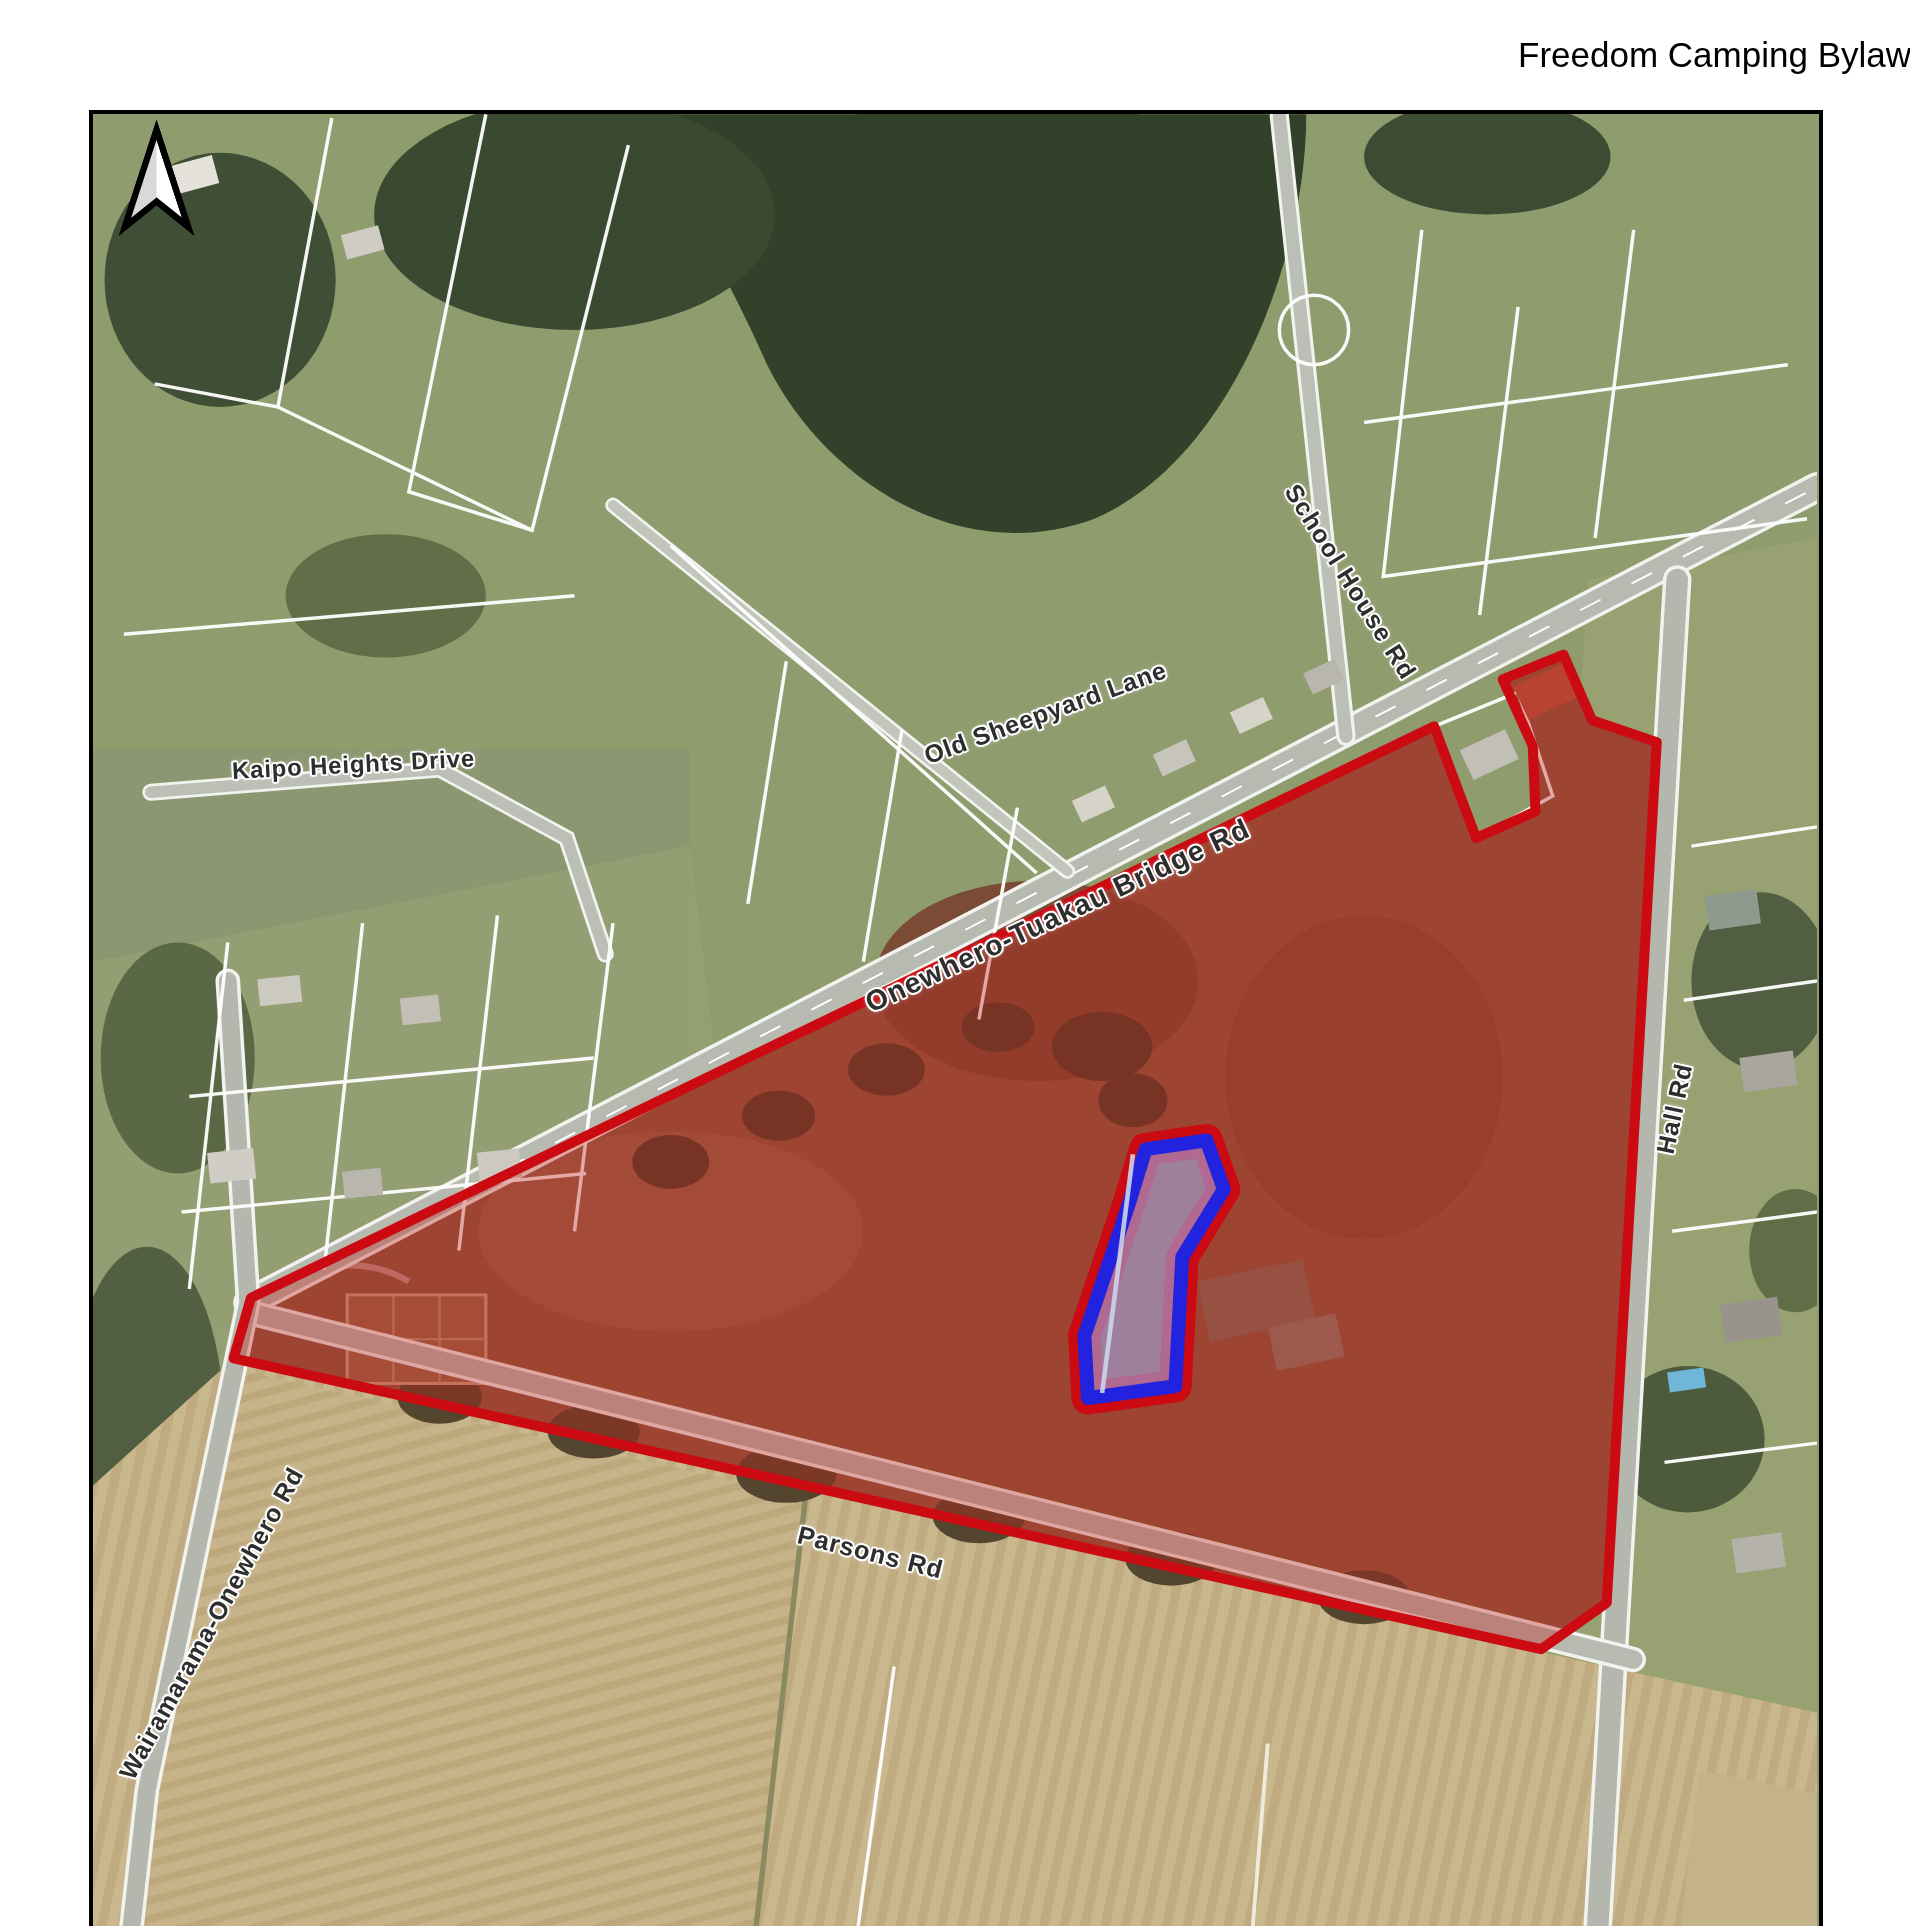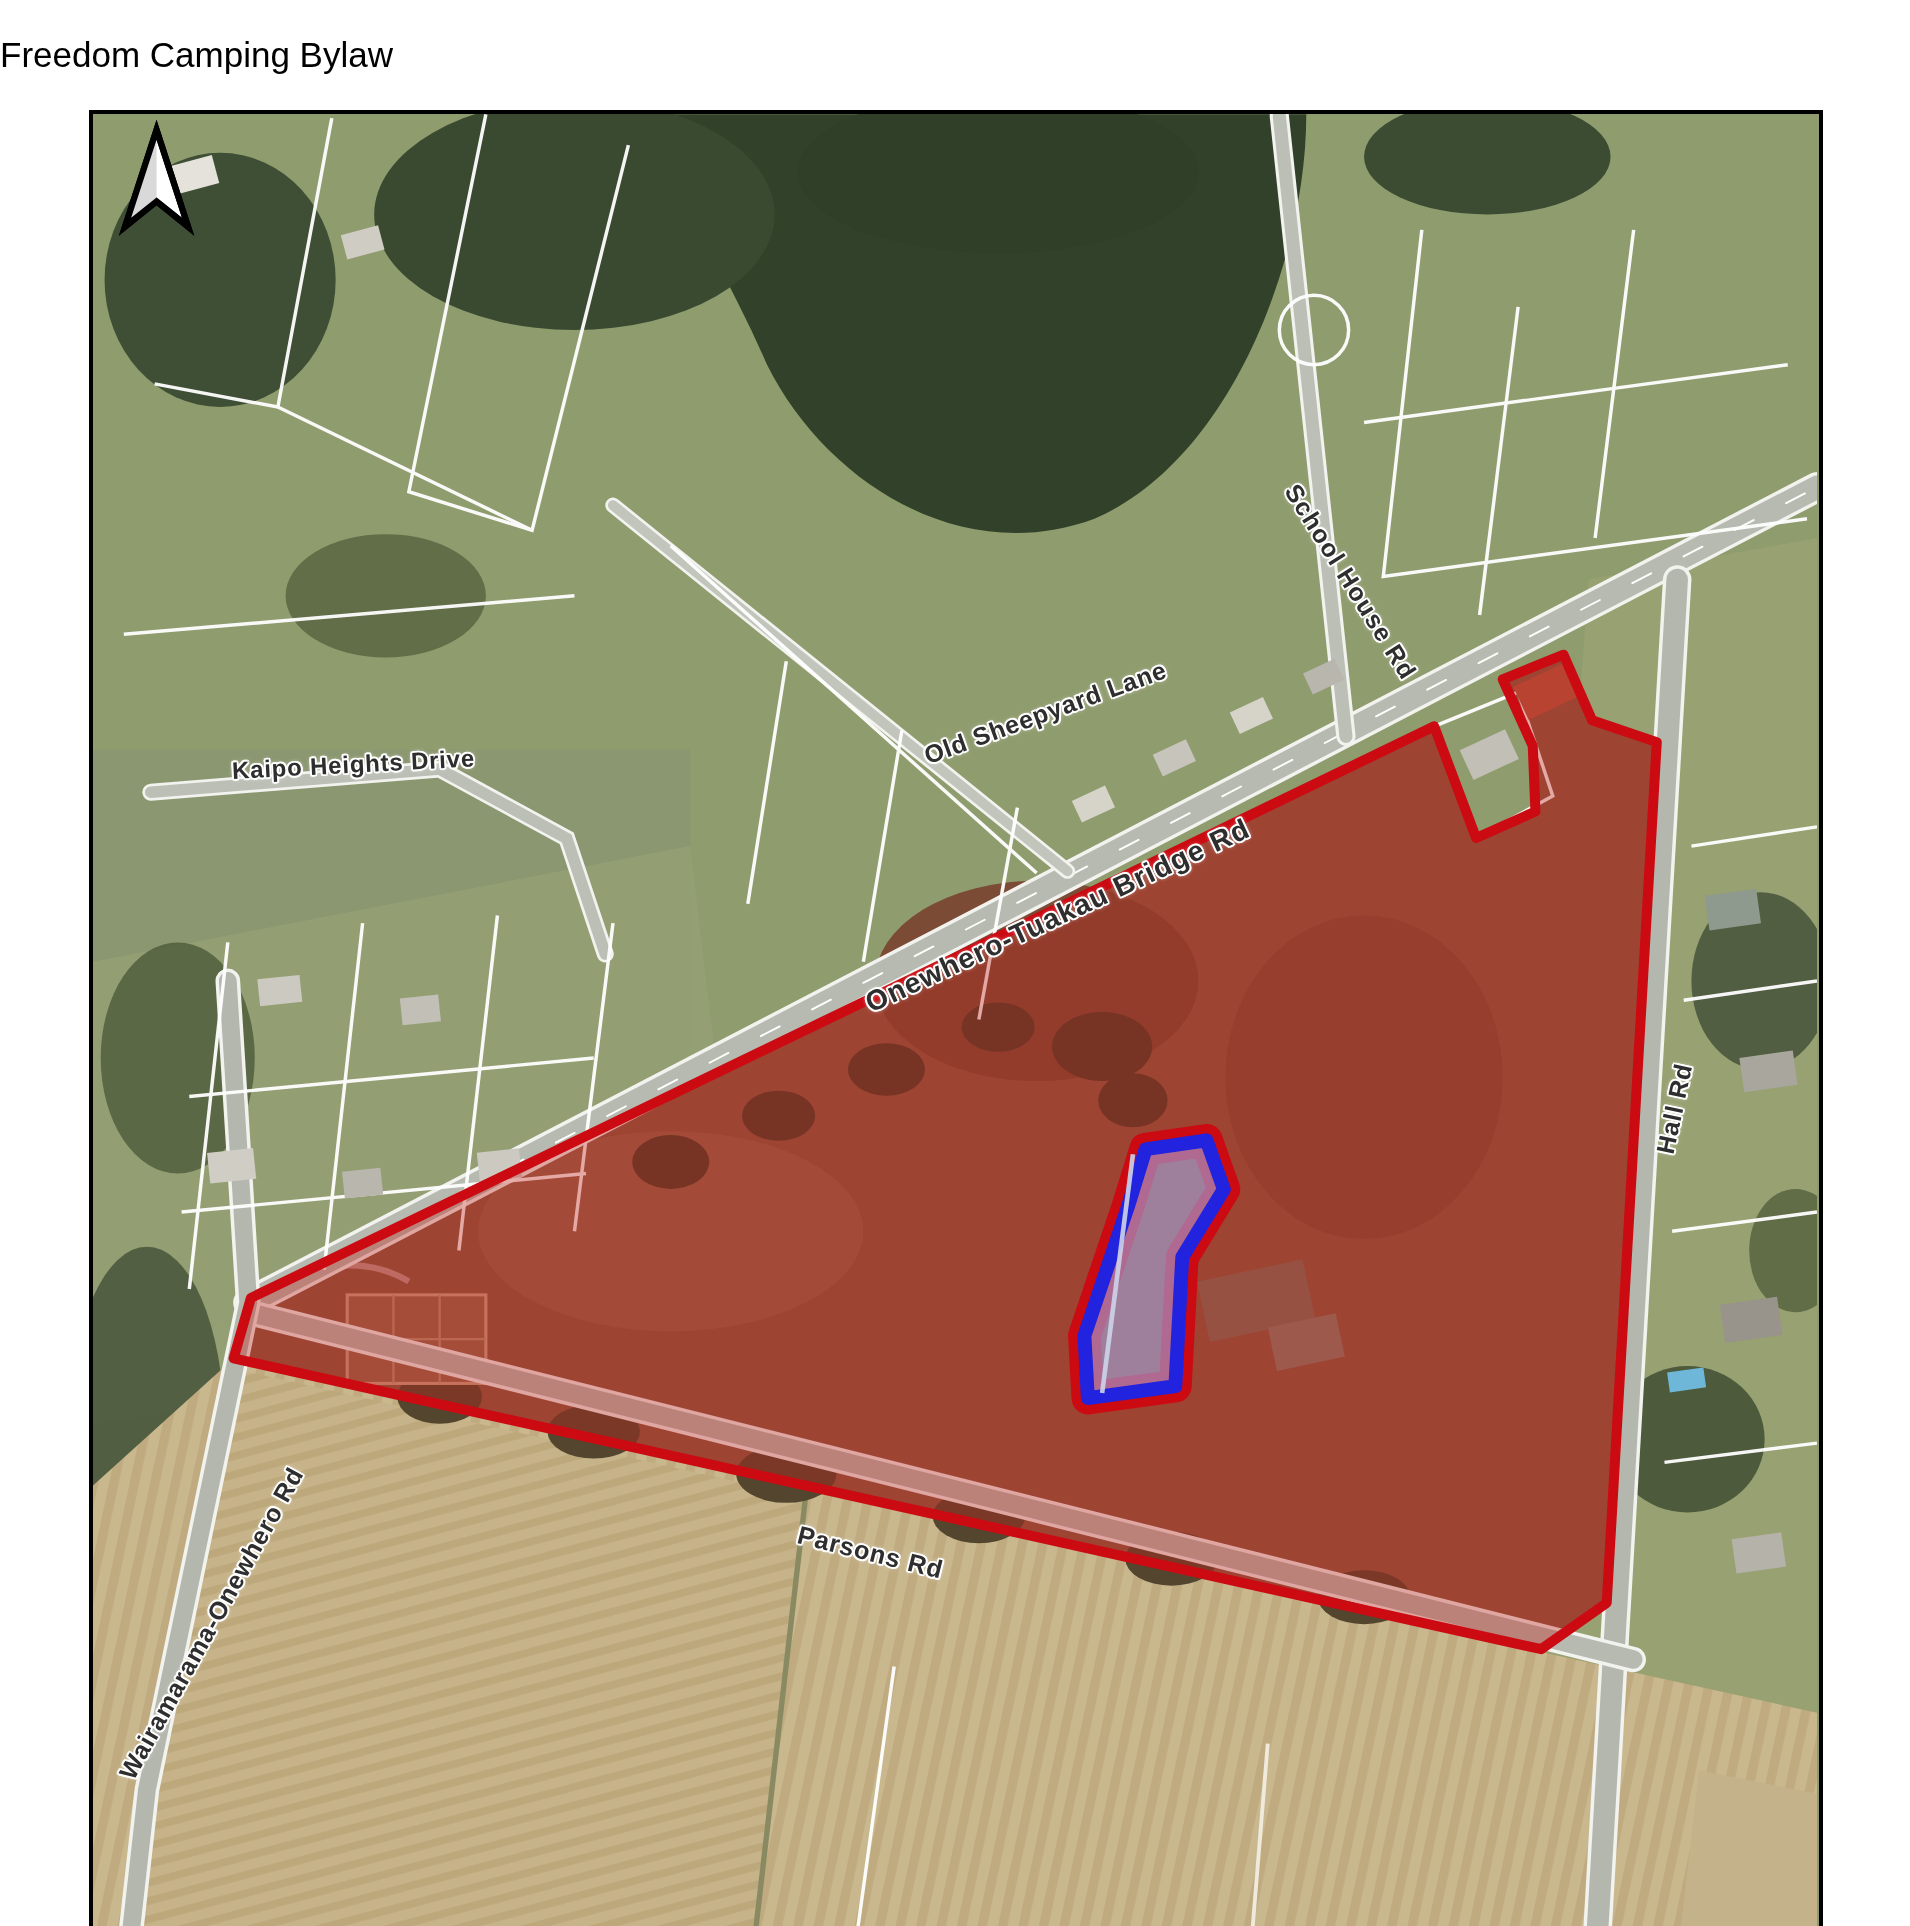--- a/index.html
+++ b/index.html
@@ -1,19 +1,19 @@
 <!DOCTYPE html>
 <html style="font-size:6.2px"><head>
 <meta charset="utf-8">
 <style>
   html,body{margin:0;padding:0;background:#fff;}
   body{width:1911px;height:2702px;position:relative;font-family:"Liberation Sans",sans-serif;color:#111;}
   .abs{position:absolute;}
   
-  .page-title{left:0;top:35px;width:100%;text-align:left;font-size:35px;color:#000;}
+  .page-title{left:0;top:35px;width:100%;text-align:right;font-size:35px;color:#000;}
   
   .map-frame{left:89px;top:110px;width:1734px;height:2061px;border:4.6px solid #000;box-sizing:border-box;overflow:hidden;background:#8f9c6e;}
   .map-frame svg{display:block;}
   
   .rl{position:absolute;font-weight:700;color:#2e2e2e;white-space:nowrap;transform-origin:0 50%;
       text-shadow:-1.5px -1.5px 0 #fff,1.5px -1.5px 0 #fff,-1.5px 1.5px 0 #fff,1.5px 1.5px 0 #fff,0 -1.9px 0 #fff,0 1.9px 0 #fff,-1.9px 0 0 #fff,1.9px 0 0 #fff,0 0 5.4px #fff;}
 </style>
 </head>
 <body>
 

